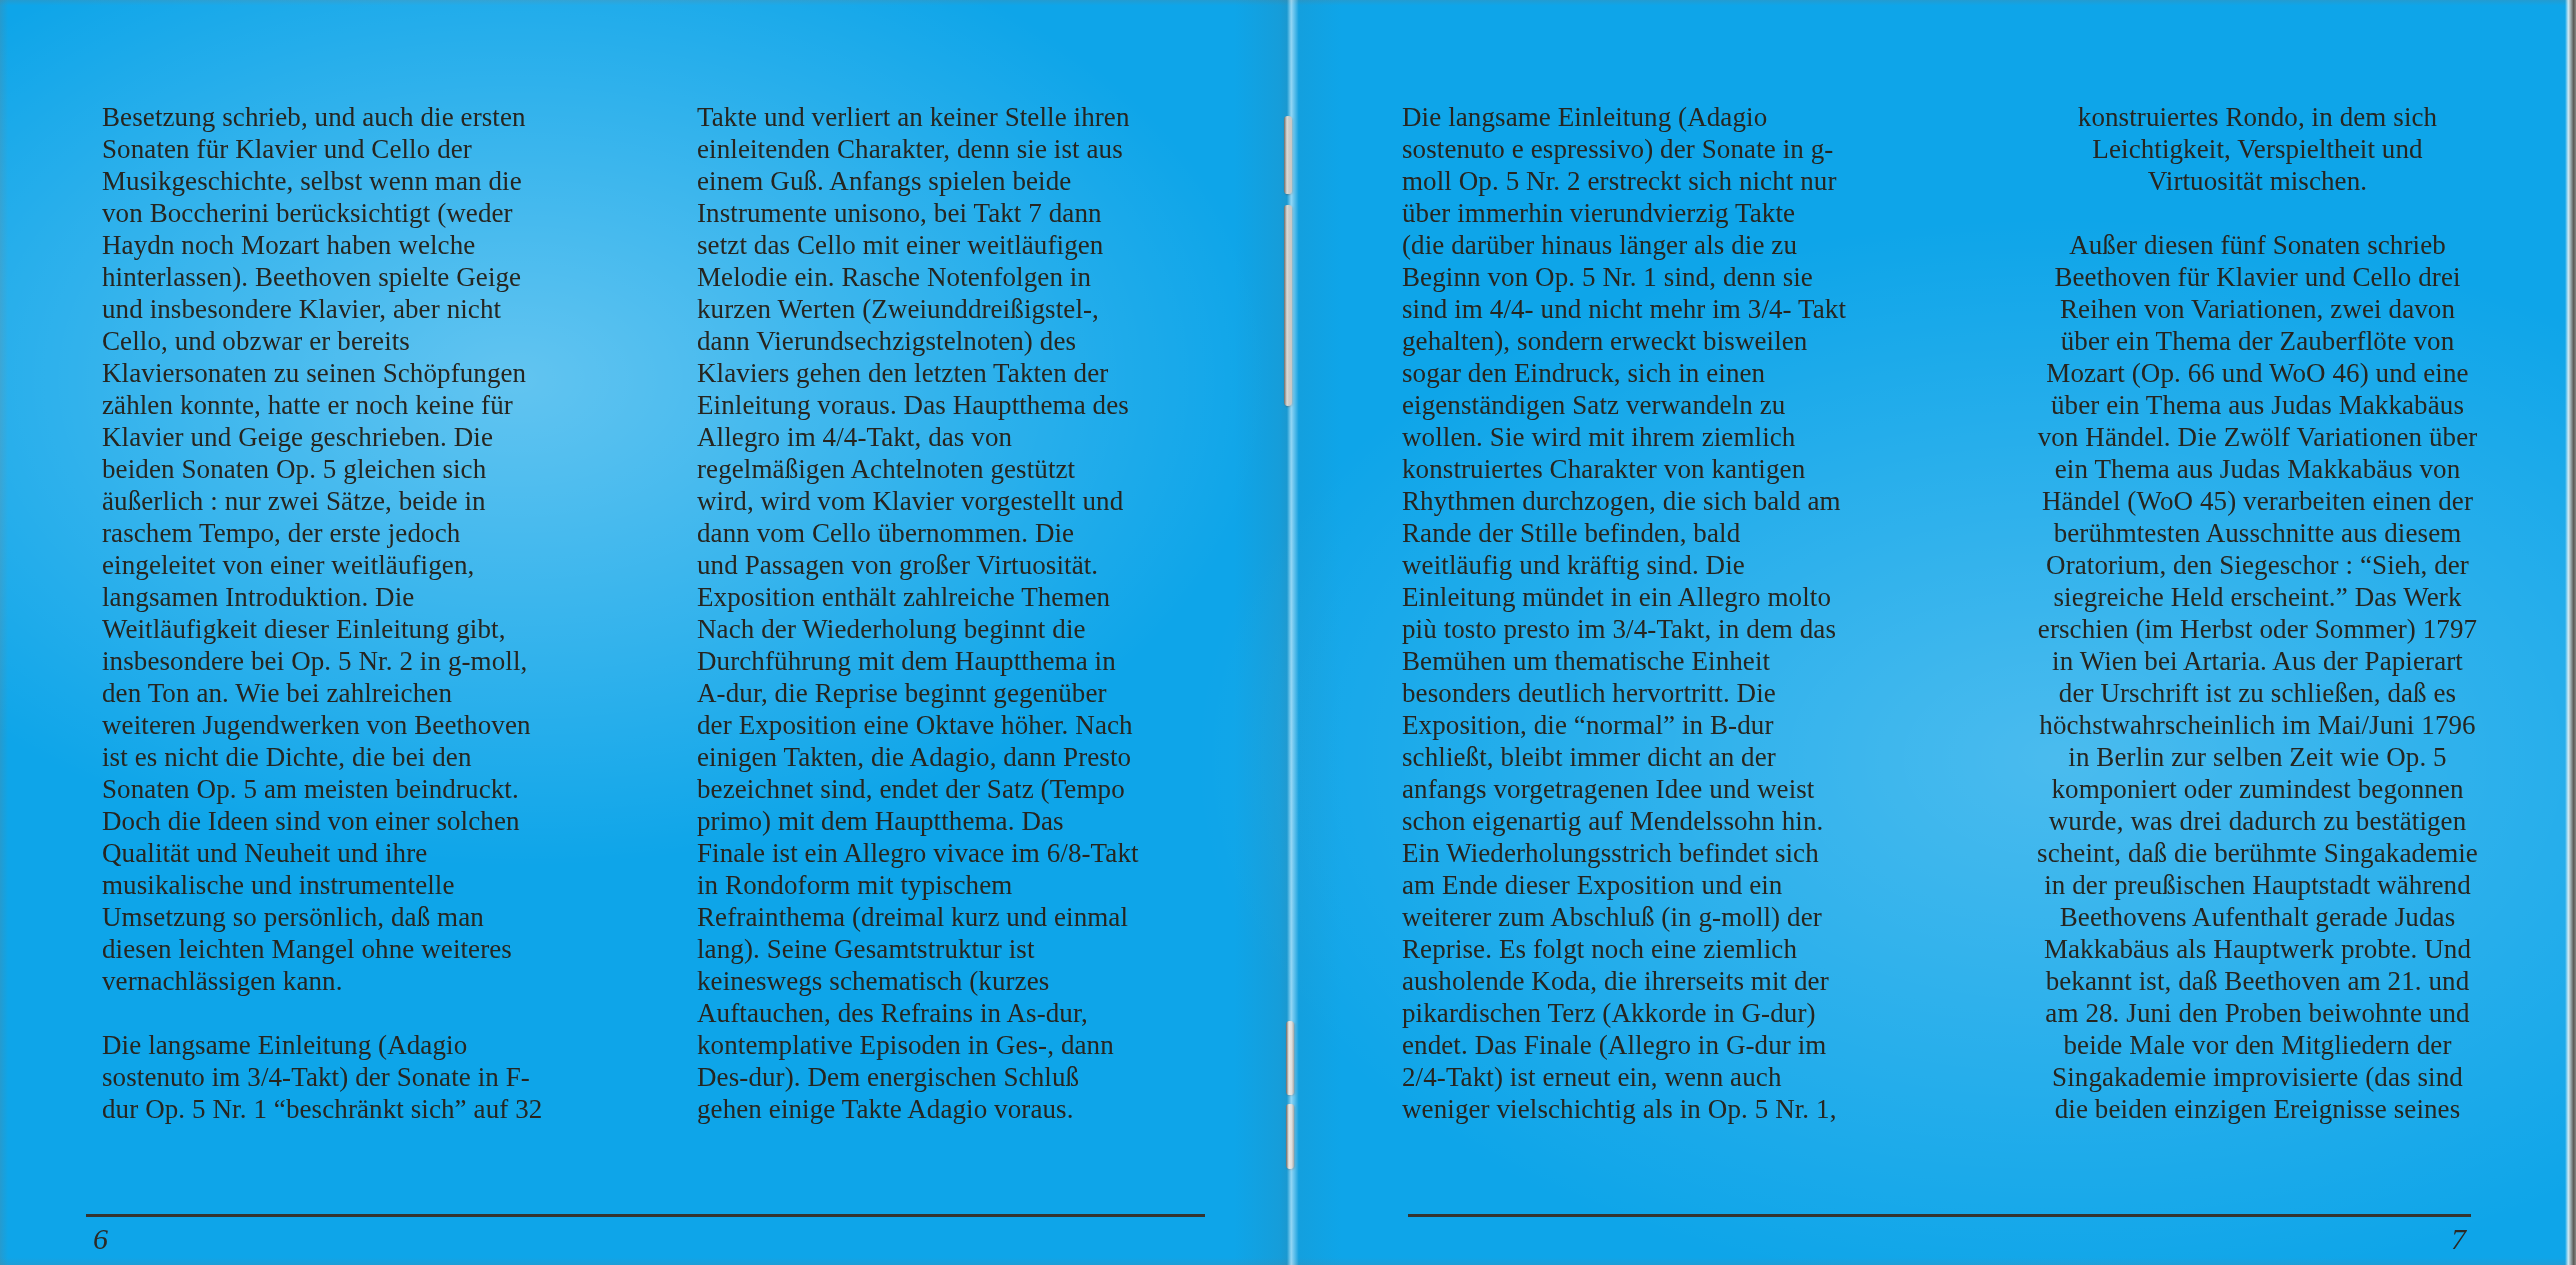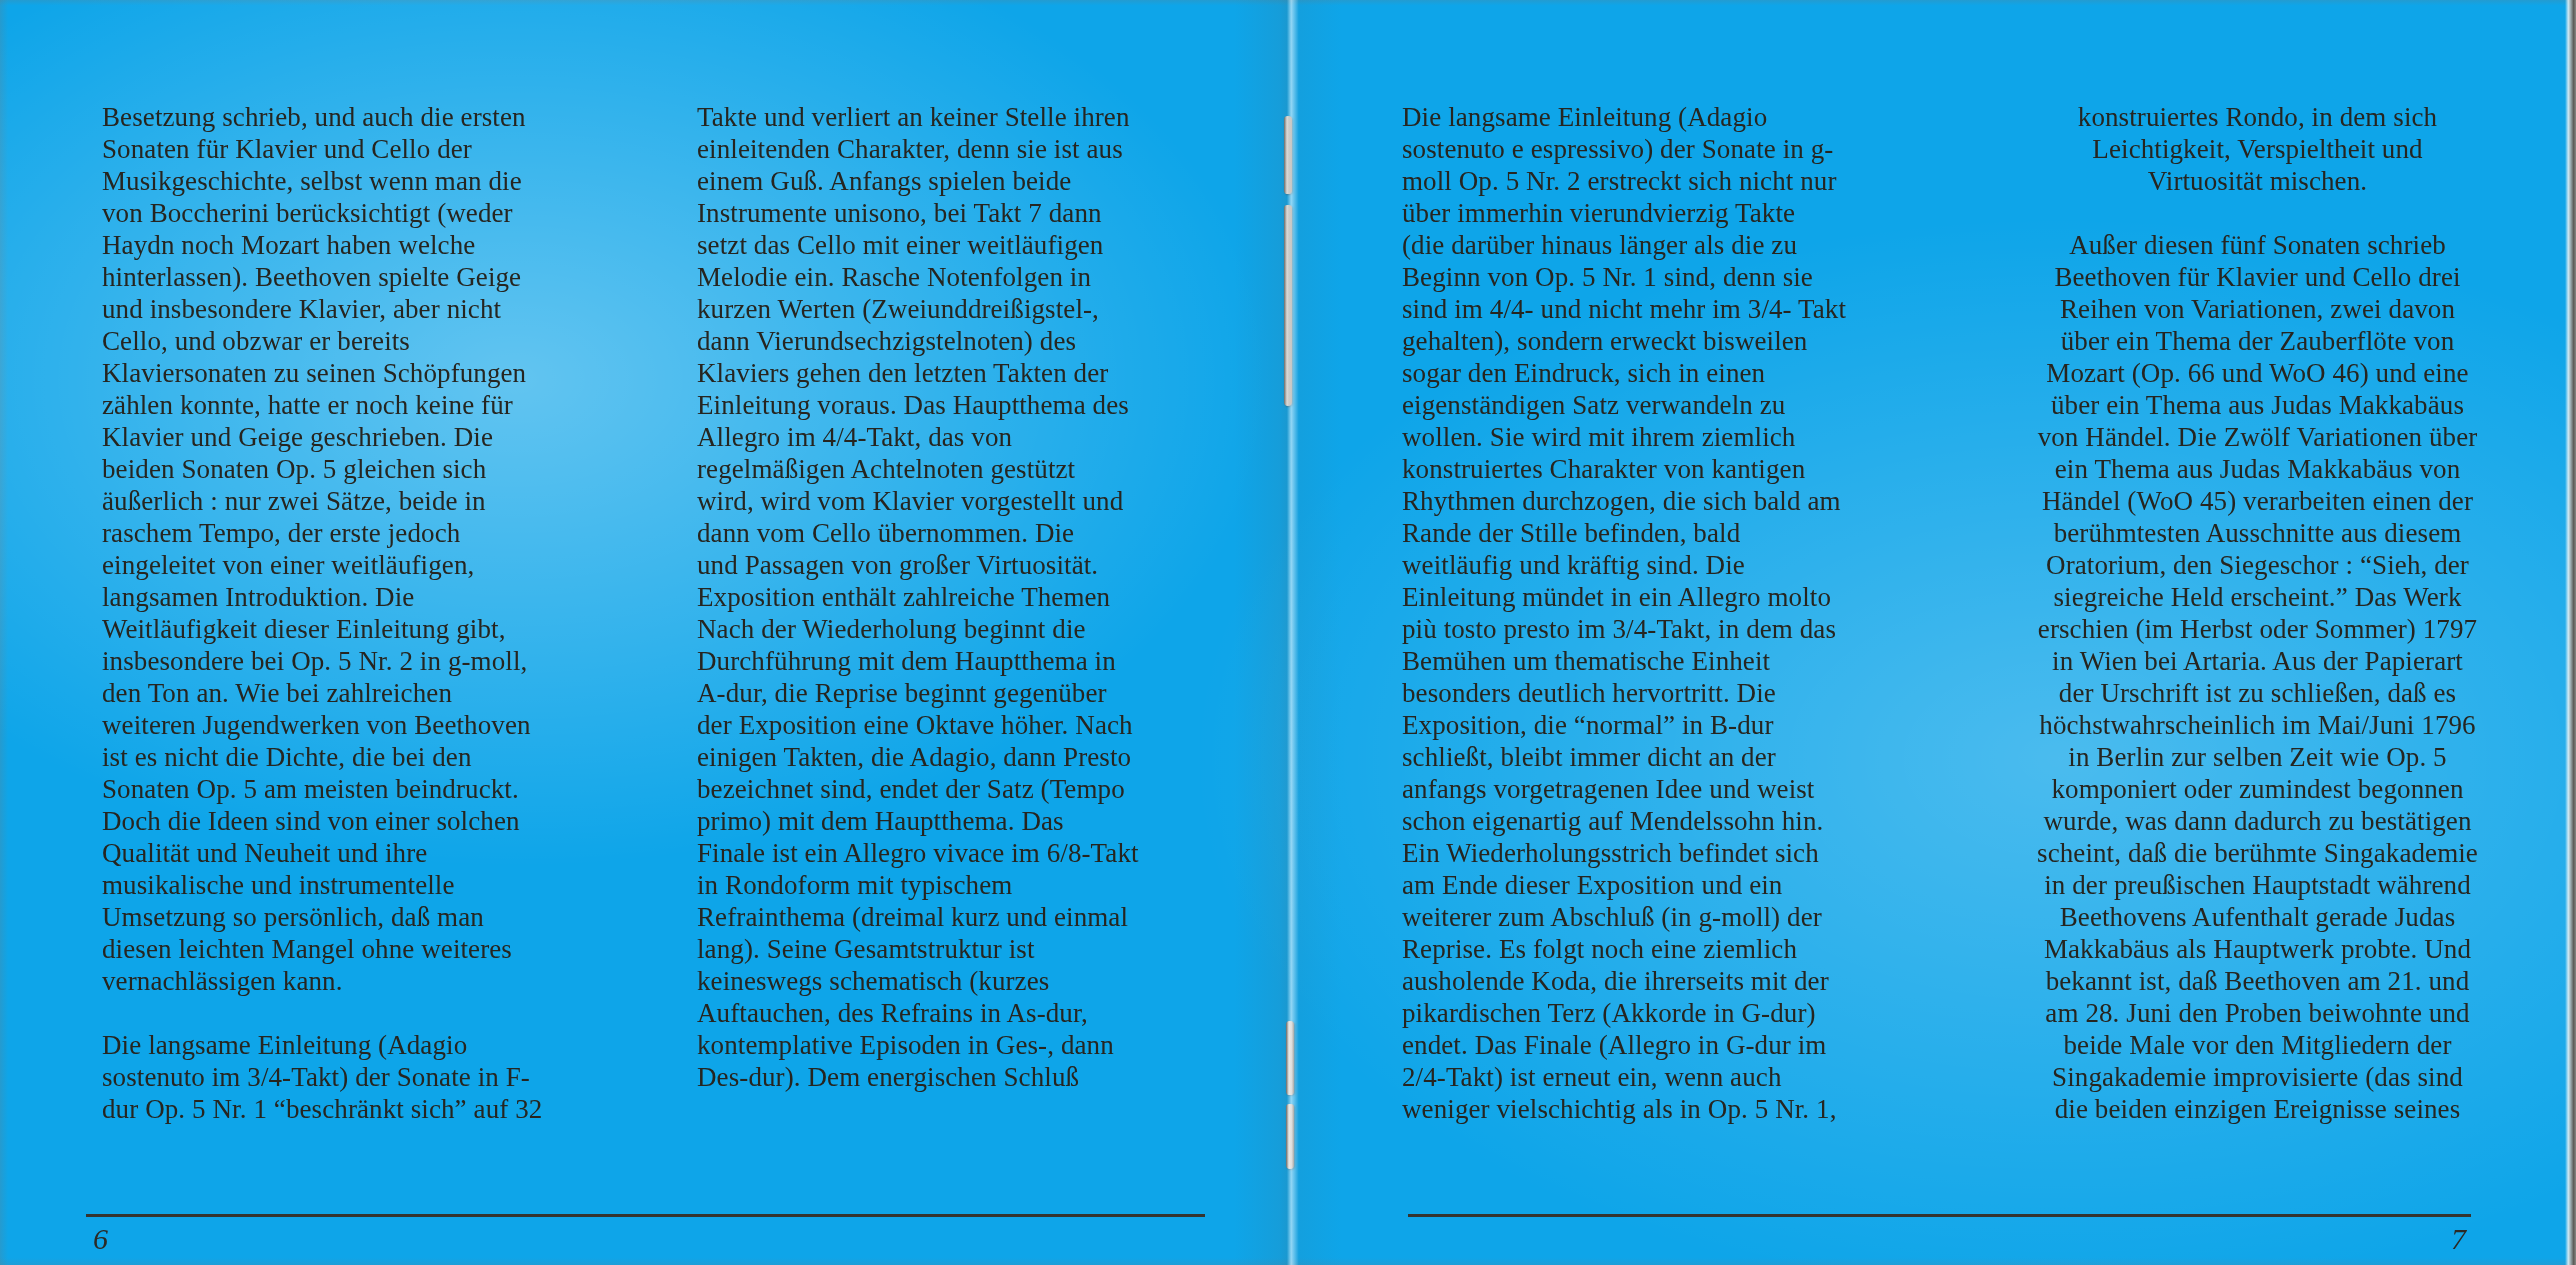--- a/index.html
+++ b/index.html
@@ -127,20 +127,21 @@
       <div class="tl">bezeichnet sind, endet der Satz (Tempo</div>
       <div class="tl">primo) mit dem Hauptthema. Das</div>
       <div class="tl">Finale ist ein Allegro vivace im 6/8-Takt</div>
       <div class="tl">in Rondoform mit typischem</div>
       <div class="tl">Refrainthema (dreimal kurz und einmal</div>
       <div class="tl">lang). Seine Gesamtstruktur ist</div>
       <div class="tl">keineswegs schematisch (kurzes</div>
       <div class="tl">Auftauchen, des Refrains in As-dur,</div>
       <div class="tl">kontemplative Episoden in Ges-, dann</div>
       <div class="tl">Des-dur). Dem energischen Schluß</div>
+      <div class="tl">gehen einige Takte Adagio voraus.</div>
     </div>
 
   <div class="column" style="left:1402px;top:101px;width:551px;">
       <div class="tl">Die langsame Einleitung (Adagio</div>
       <div class="tl">sostenuto e espressivo) der Sonate in g-</div>
       <div class="tl">moll Op. 5 Nr. 2 erstreckt sich nicht nur</div>
       <div class="tl">über immerhin vierundvierzig Takte</div>
       <div class="tl">(die darüber hinaus länger als die zu</div>
       <div class="tl">Beginn von Op. 5 Nr. 1 sind, denn sie</div>
       <div class="tl">sind im 4/4- und nicht mehr im 3/4- Takt</div>
@@ -187,21 +188,21 @@
       <div class="tl">Händel (WoO 45) verarbeiten einen der</div>
       <div class="tl">berühmtesten Ausschnitte aus diesem</div>
       <div class="tl">Oratorium, den Siegeschor : “Sieh, der</div>
       <div class="tl">siegreiche Held erscheint.” Das Werk</div>
       <div class="tl">erschien (im Herbst oder Sommer) 1797</div>
       <div class="tl">in Wien bei Artaria. Aus der Papierart</div>
       <div class="tl">der Urschrift ist zu schließen, daß es</div>
       <div class="tl">höchstwahrscheinlich im Mai/Juni 1796</div>
       <div class="tl">in Berlin zur selben Zeit wie Op. 5</div>
       <div class="tl">komponiert oder zumindest begonnen</div>
-      <div class="tl">wurde, was dann dadurch zu bestätigen</div>
+      <div class="tl">wurde, was drei dadurch zu bestätigen</div>
       <div class="tl">scheint, daß die berühmte Singakademie</div>
       <div class="tl">in der preußischen Hauptstadt während</div>
       <div class="tl">Beethovens Aufenthalt gerade Judas</div>
       <div class="tl">Makkabäus als Hauptwerk probte. Und</div>
       <div class="tl">bekannt ist, daß Beethoven am 21. und</div>
       <div class="tl">am 28. Juni den Proben beiwohnte und</div>
       <div class="tl">beide Male vor den Mitgliedern der</div>
       <div class="tl">Singakademie improvisierte (das sind</div>
       <div class="tl">die beiden einzigen Ereignisse seines</div>
     </div>

